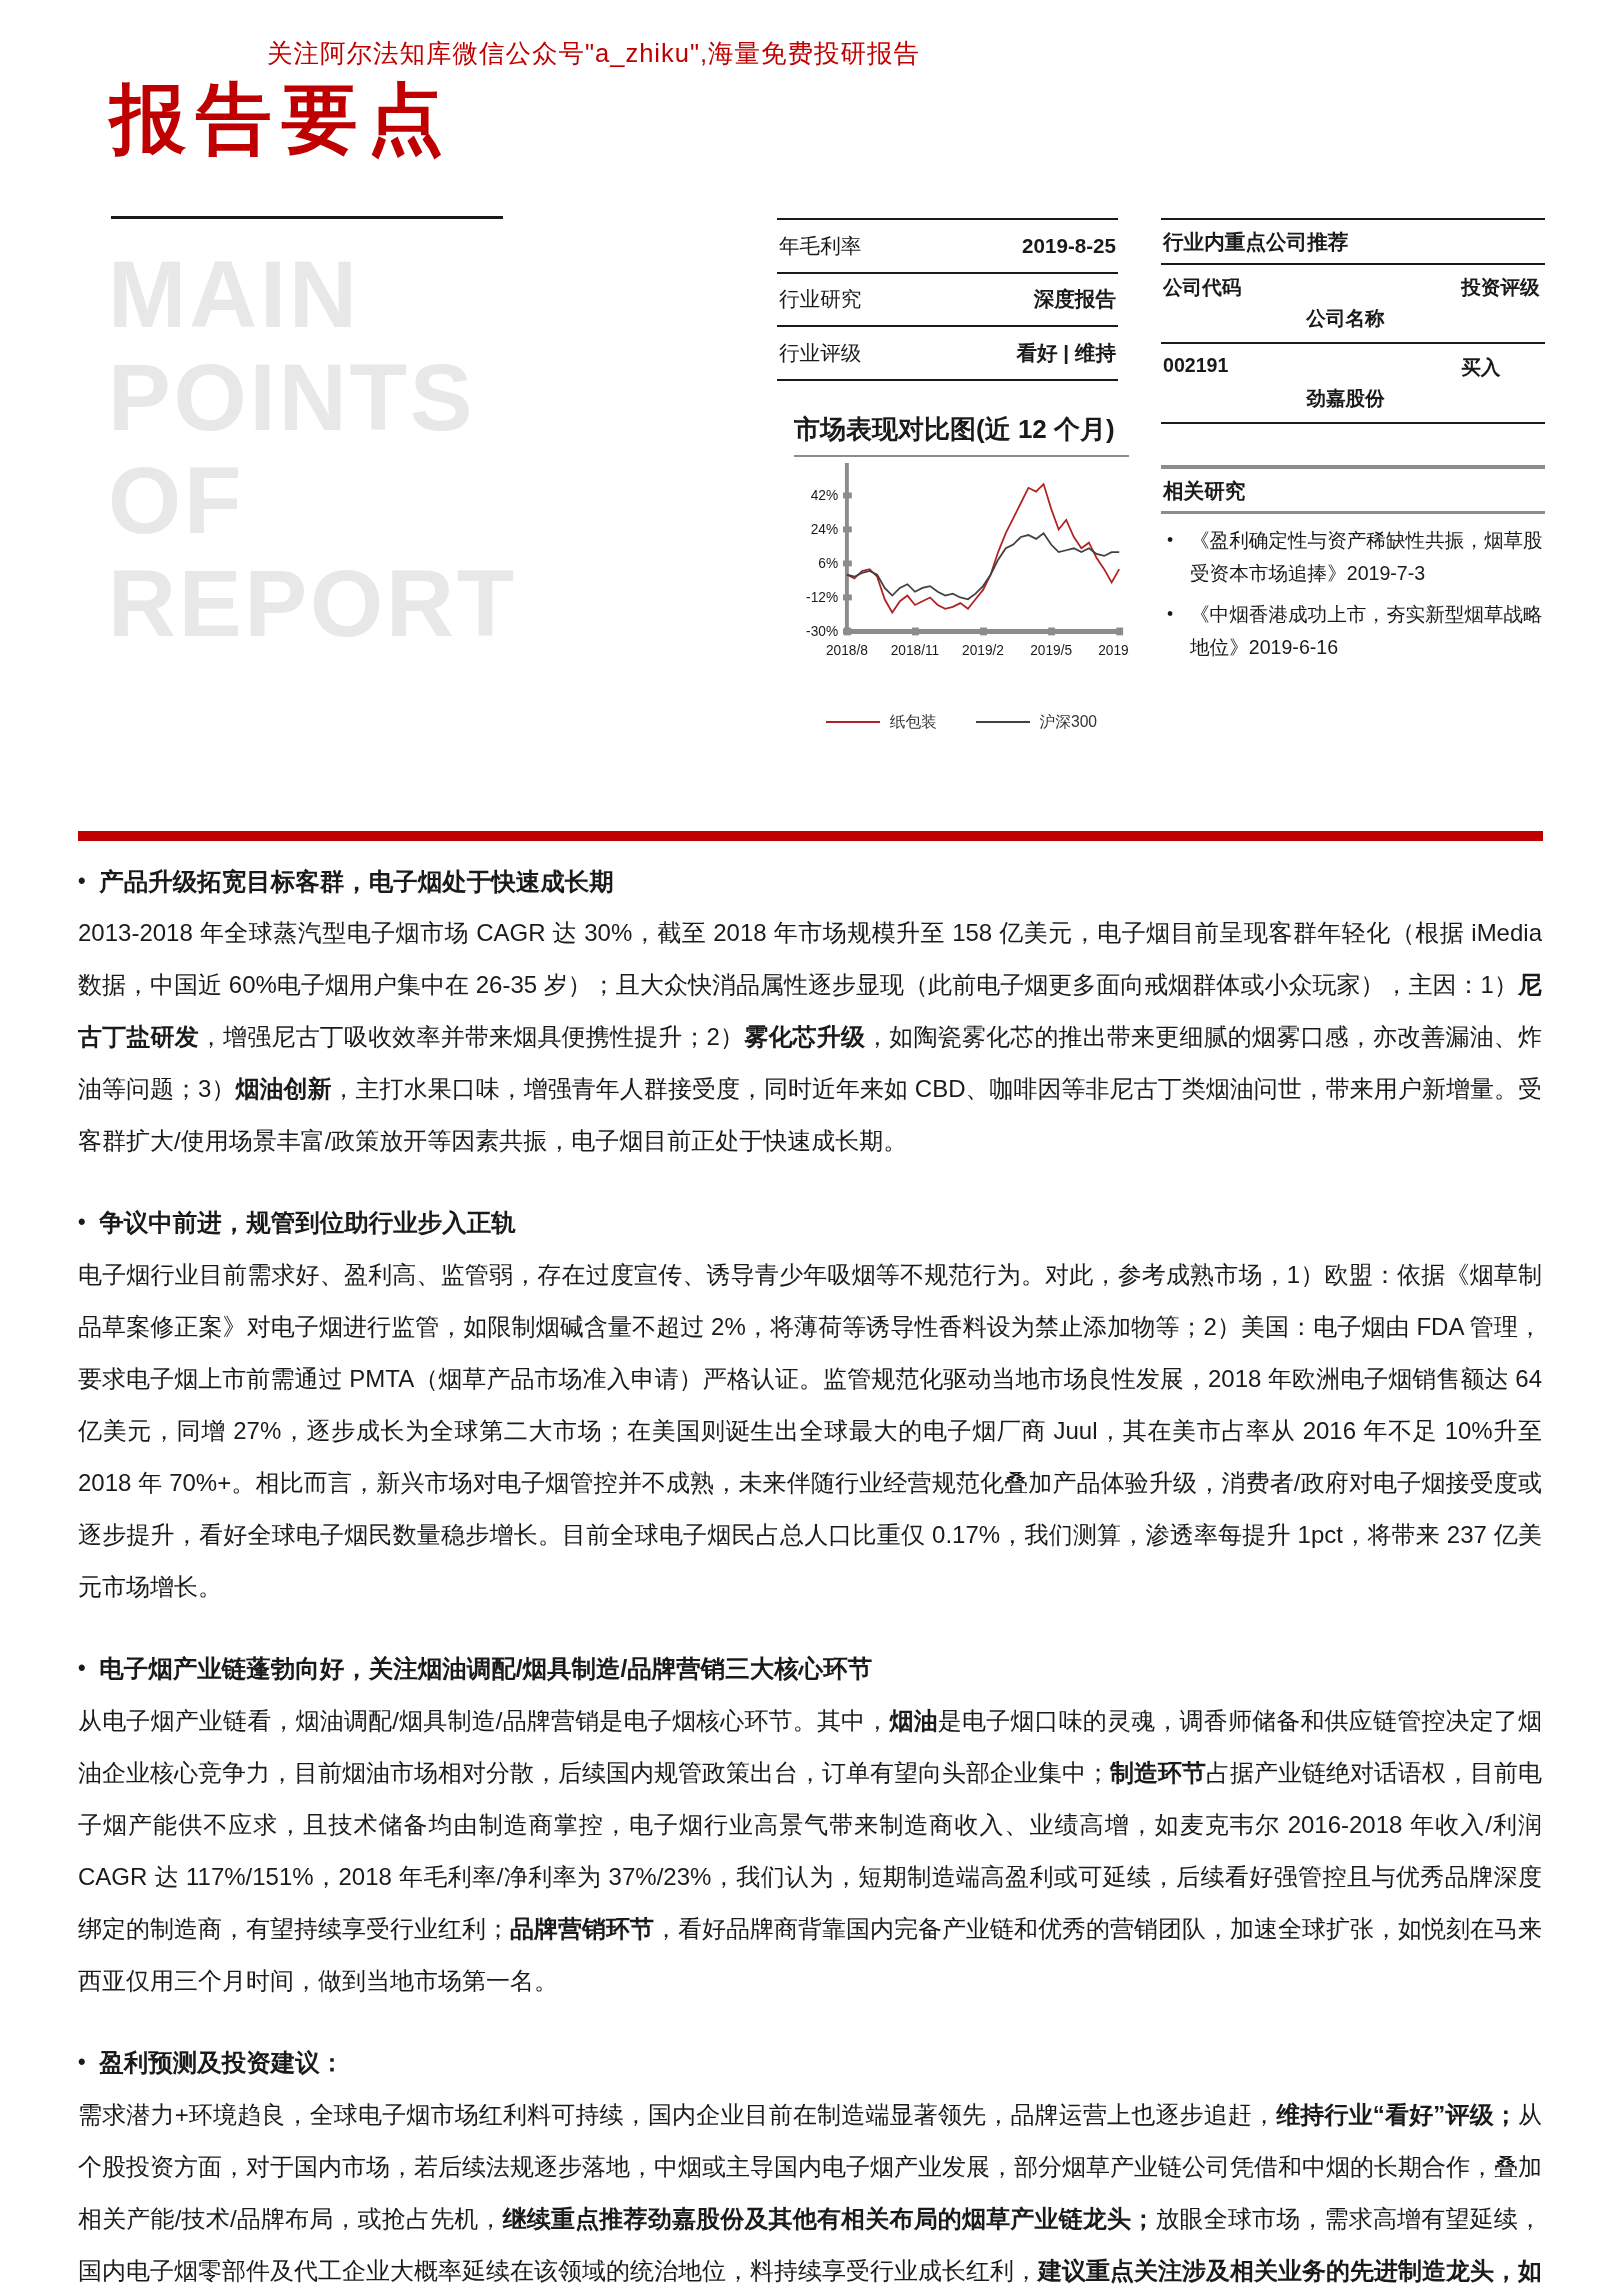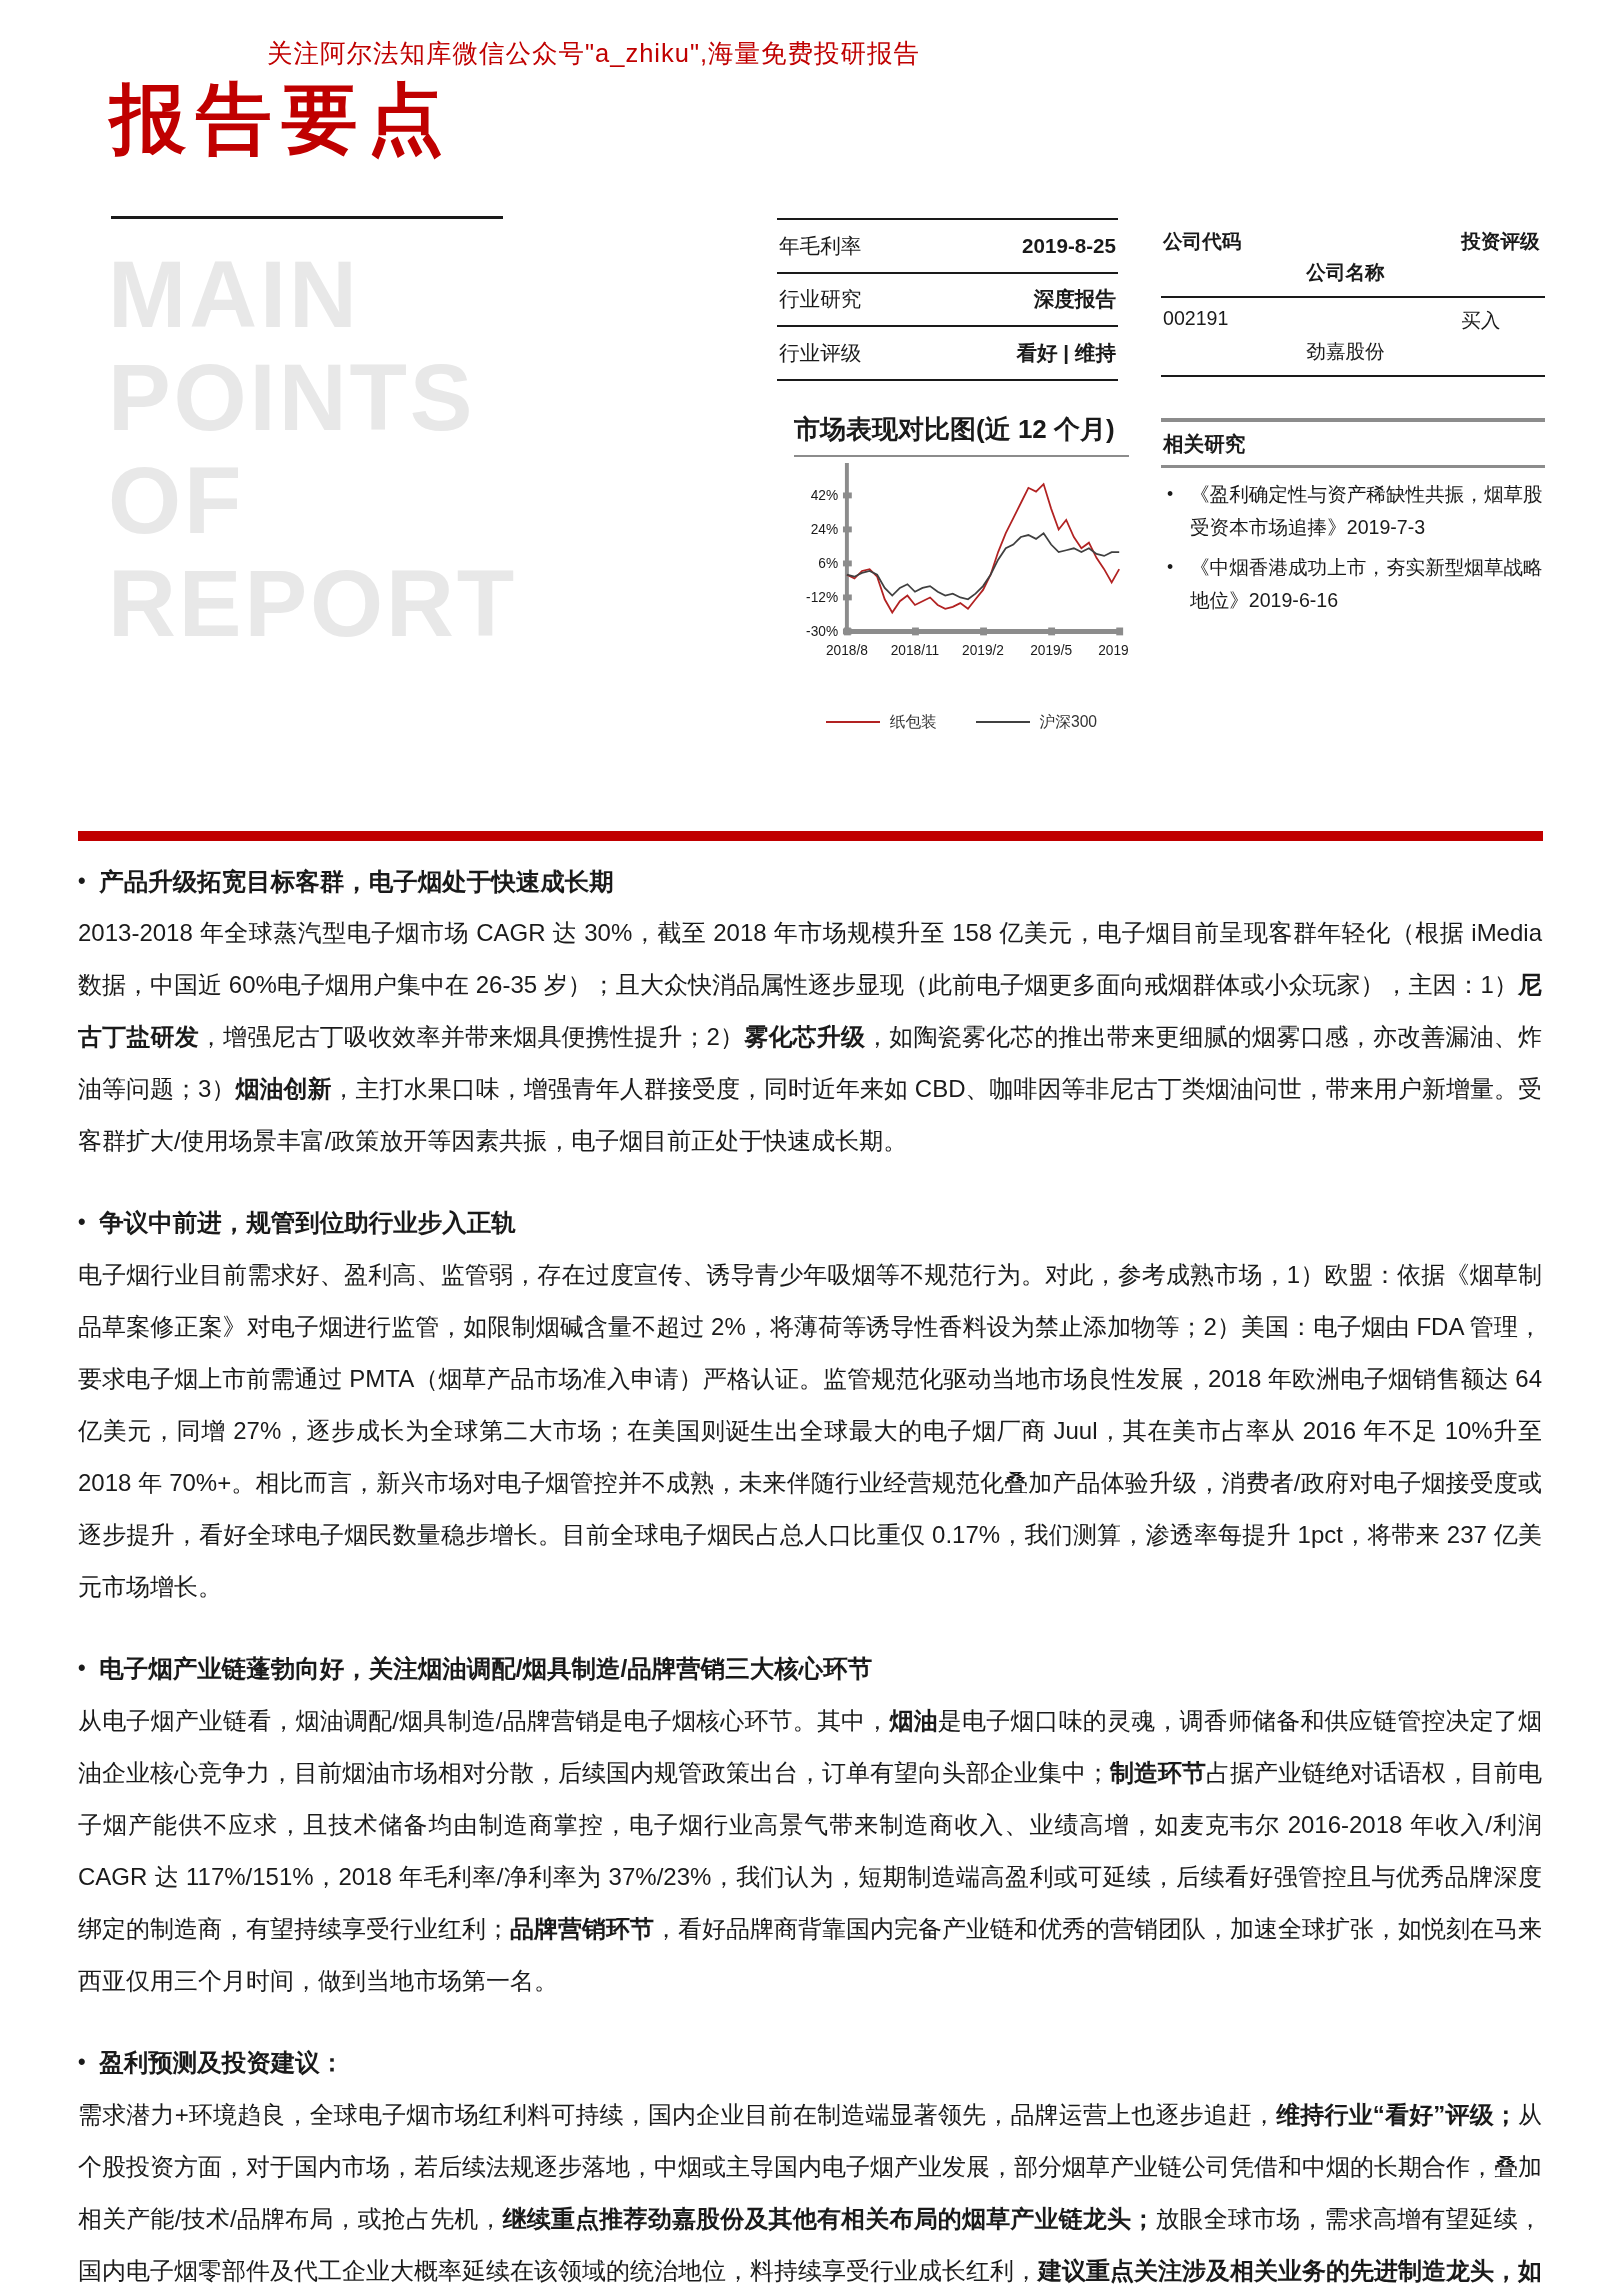--- a/index.html
+++ b/index.html
@@ -49,21 +49,21 @@
   .legend-line{width:54px;height:2px;display:inline-block;}
   
   .right-col{position:absolute;left:1161px;top:218px;width:384px;font-size:19.6px;}
   .rec-title{
     border-top:2.9px solid #1a1a1a;border-bottom:2.9px solid #1a1a1a;
     font-weight:bold;font-size:20.6px;padding:7.8px 2px 6.9px;
   }
   .rec-table{width:100%;}
   .rec-hrow,.rec-drow{display:flex;padding:9.8px 2px;gap:44px;}
   .rec-hrow{font-weight:bold;border-bottom:2px solid #1a1a1a;}
-  .rec-drow{border-bottom:2.9px solid #1a1a1a;}
+  .rec-drow{border-bottom:2.9px solid #1a1a1a;font-weight:bold;}
   .rec-c0{width:34%;} .rec-c1{width:38%;margin-top:31px;} .rec-c2{width:28%;}
   .gray-bar{height:3.9px;background:#8c8c8c;margin-top:41px;}
   .rel-title{
     font-weight:bold;font-size:20.6px;padding:7.8px 2px 6.9px;
     border-bottom:3.9px solid #8c8c8c;
   }
   .rel-list{margin:9.8px 0 0;padding:0;list-style:none;}
   .rel-list li{
     position:relative;padding-left:29px;margin-bottom:7.8px;
     font-size:19.6px;line-height:33px;
@@ -145,20 +145,21 @@
         <span>纸包装</span>
       </span>
       <span class="legend-item">
         <span class="legend-line" style="background: rgb(64, 64, 64);"></span>
         <span>沪深300</span>
       </span>
     </div>
 </div>
 
 <div class="right-col">
+  <div class="rec-title">行业内重点公司推荐</div>
   <div class="rec-table">
       <div class="rec-hrow">
         <span class="rec-c0">公司代码</span>
         <span class="rec-c1">公司名称</span>
         <span class="rec-c2">投资评级</span>
       </div>
       <div class="rec-drow">
         <span class="rec-c0">002191</span>
         <span class="rec-c1">劲嘉股份</span>
         <span class="rec-c2">买入</span>

